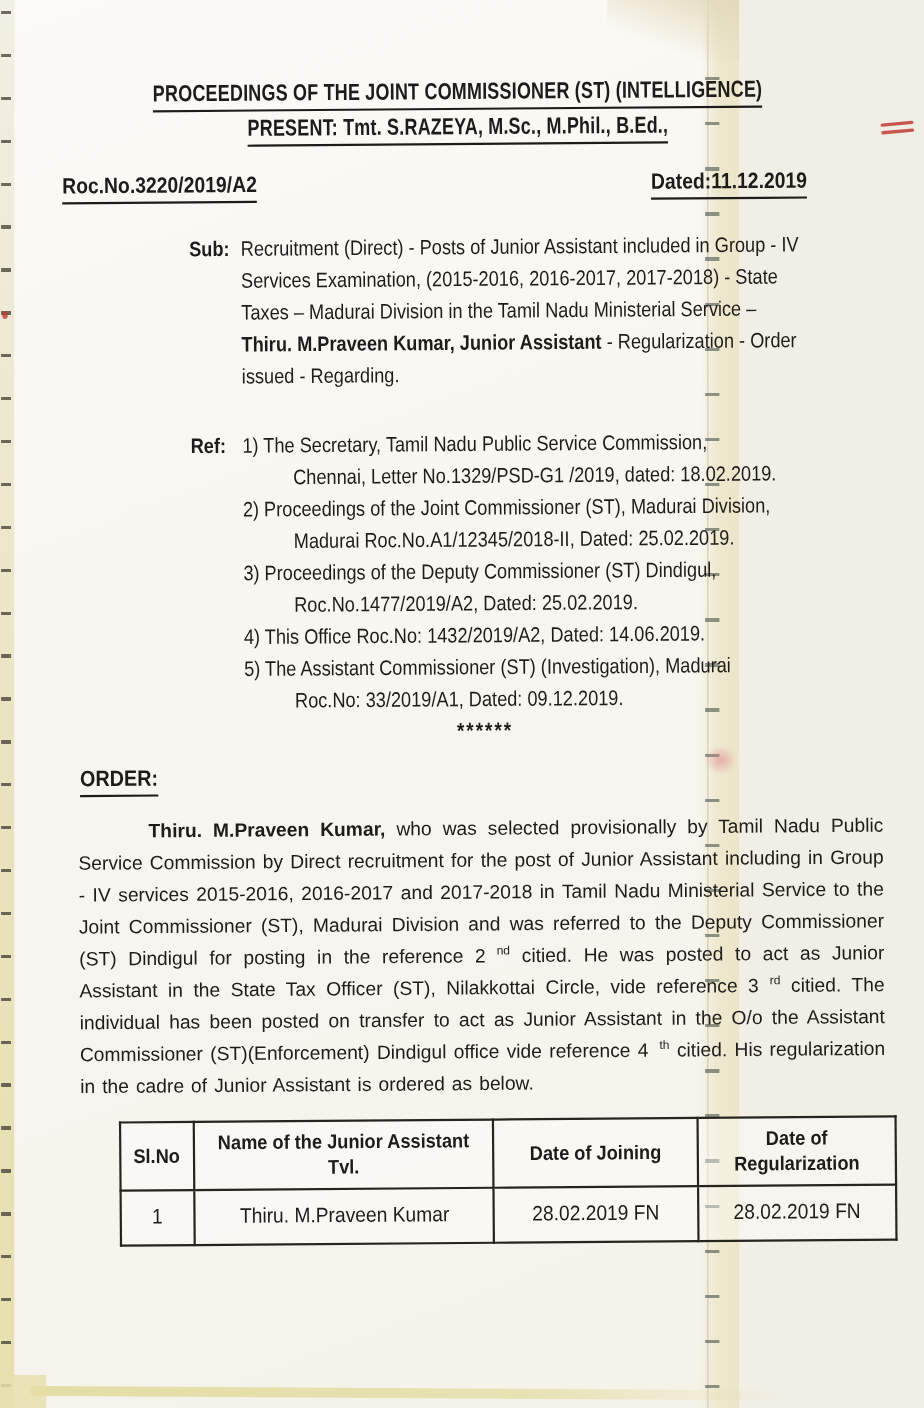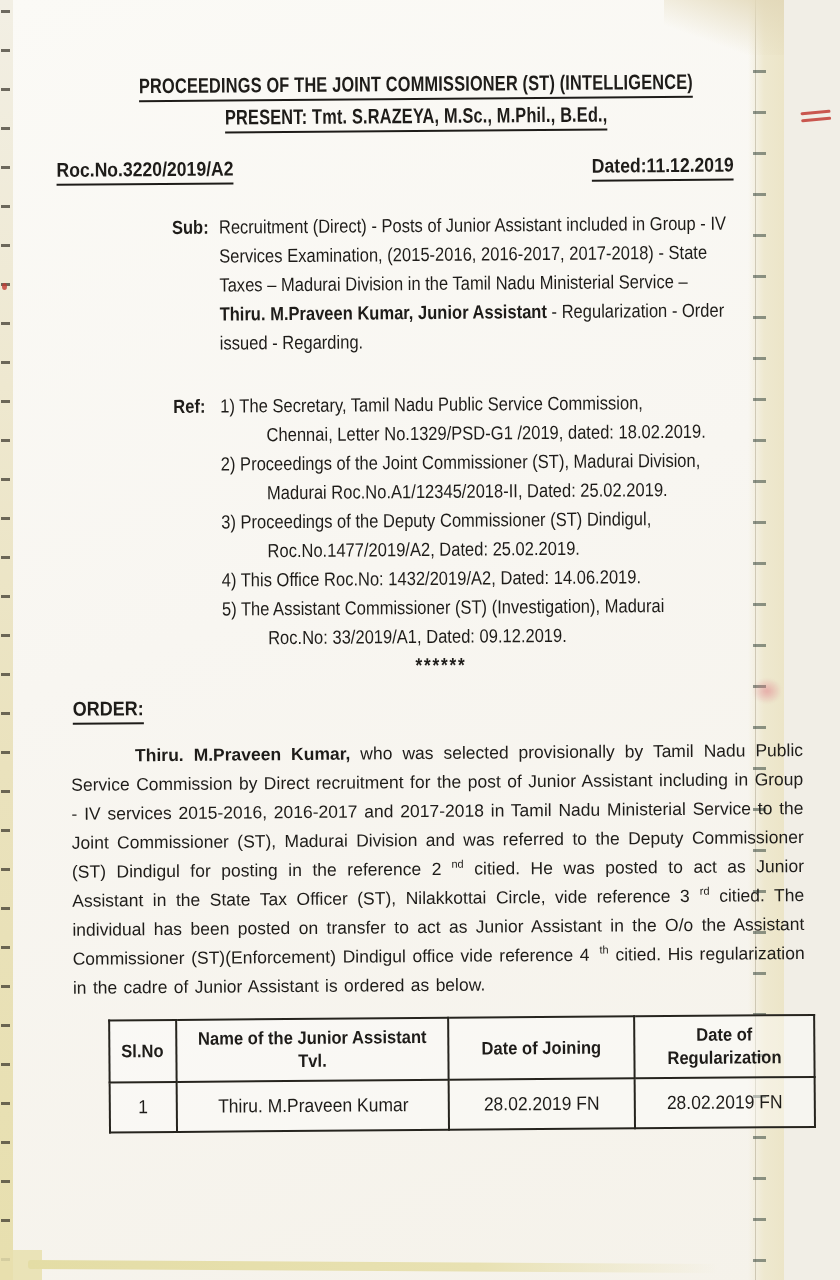--- a/index.html
+++ b/index.html
@@ -5,21 +5,21 @@
   :root{
     --ink:#1e1c19;
     --paper:#f8f6f1;
     --edge-yellow:#e7dfae;
     --mark-red:#c23b33;
   }
   *{box-sizing:border-box;}
   html,body{margin:0;padding:0;}
   body{width:840px;height:1280px;overflow:hidden;background:#f1eee6;}
   .canvas{
-    position:relative;width:784px;height:1280px;
+    position:relative;width:672px;height:1280px;
     background:linear-gradient(160deg,#fbfaf6 0%,var(--paper) 45%,#f5f2ea 100%);
     font-family:"Liberation Sans",sans-serif;color:var(--ink);
   }
 
   
   .edge-left{position:absolute;left:0;top:0;width:13px;height:1280px;
     background:linear-gradient(to bottom,#f2efe4 0%,#eee8d0 30%,#eae2bd 60%,var(--edge-yellow) 100%);}
   .edge-left::after{content:'';position:absolute;left:1px;top:10px;width:9px;height:1260px;
     background:repeating-linear-gradient(to bottom,rgba(52,48,38,.7) 0 3px,transparent 3px 39px);}
   .edge-right{position:absolute;right:0;top:0;width:36px;height:1280px;

